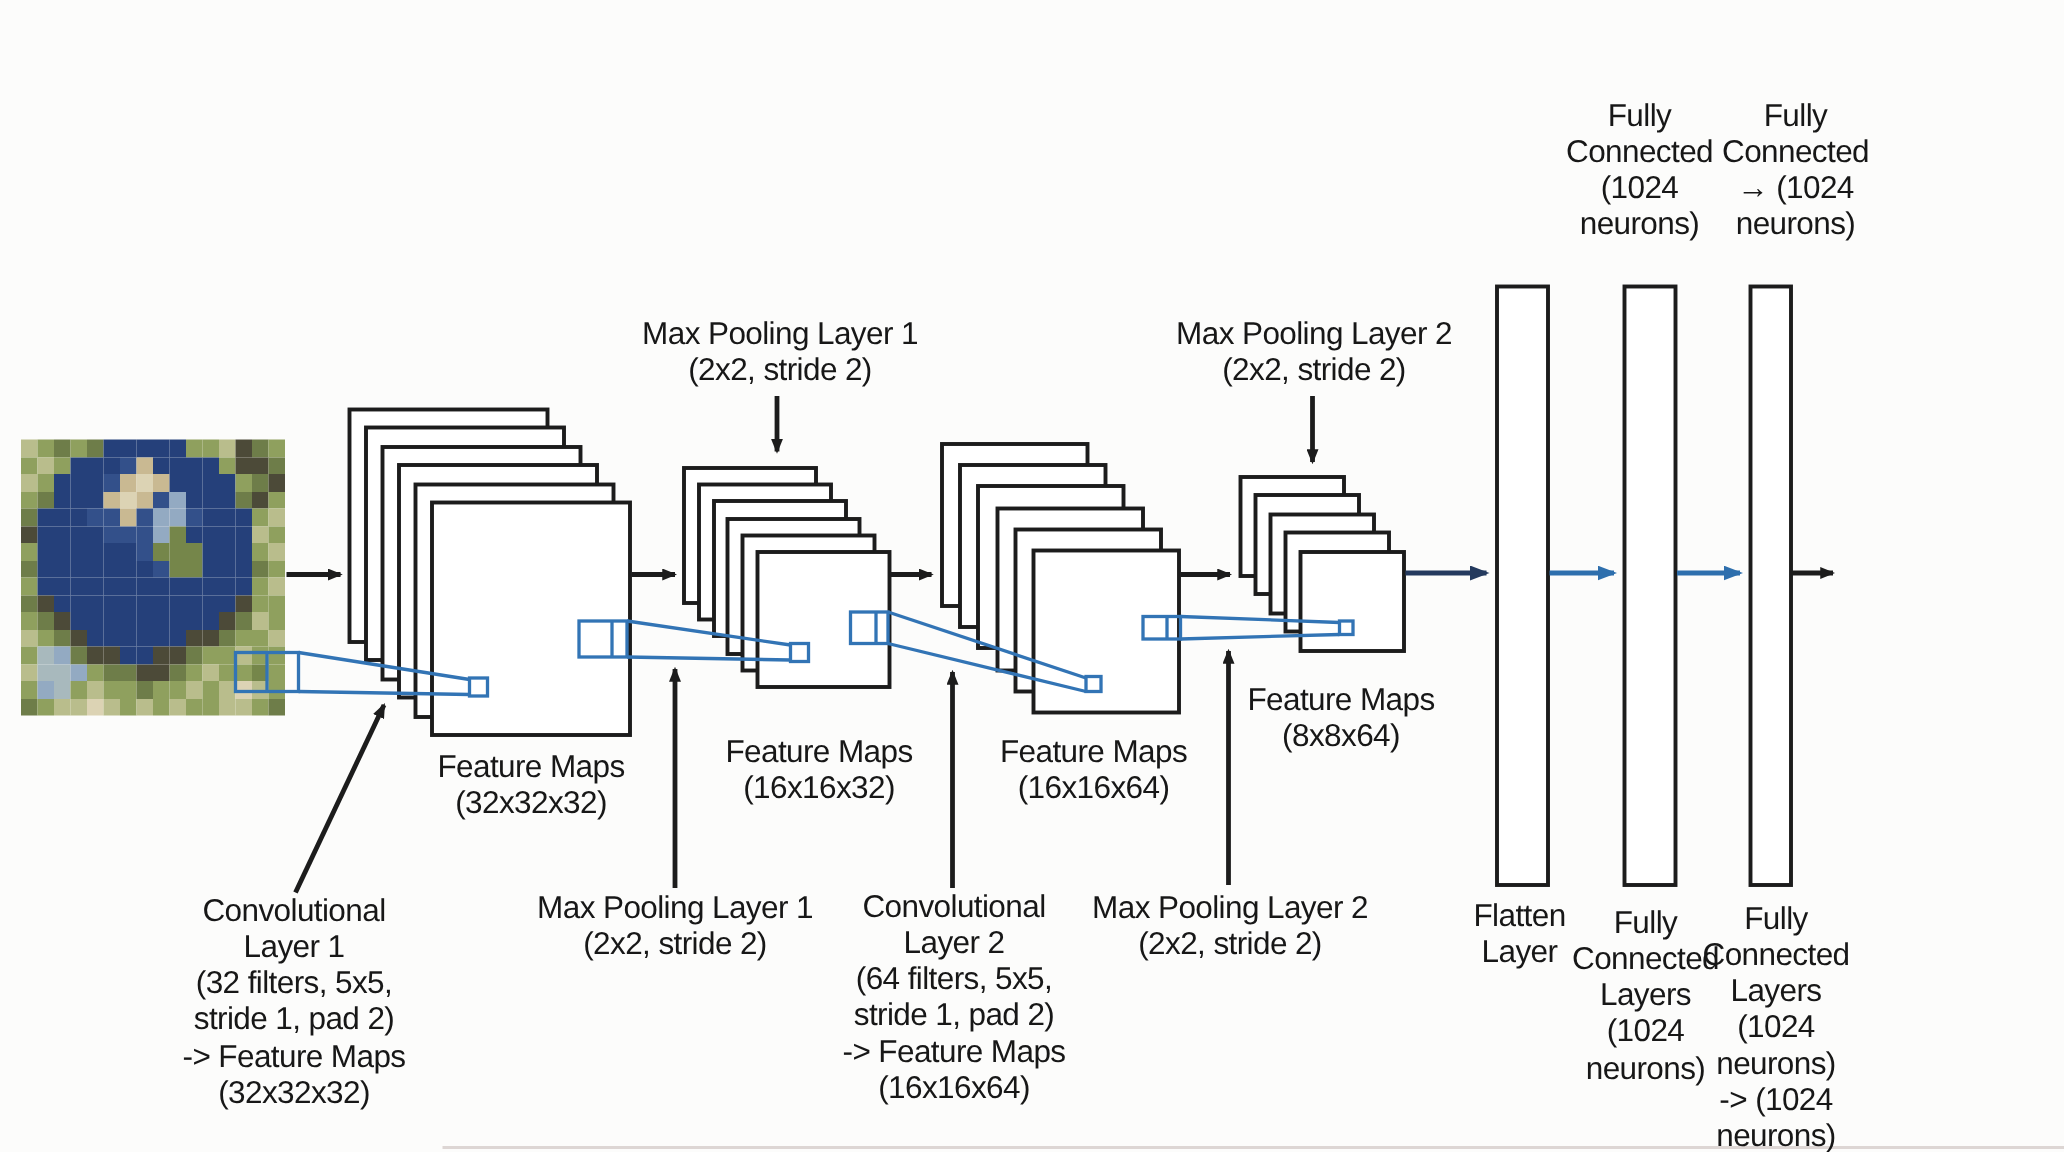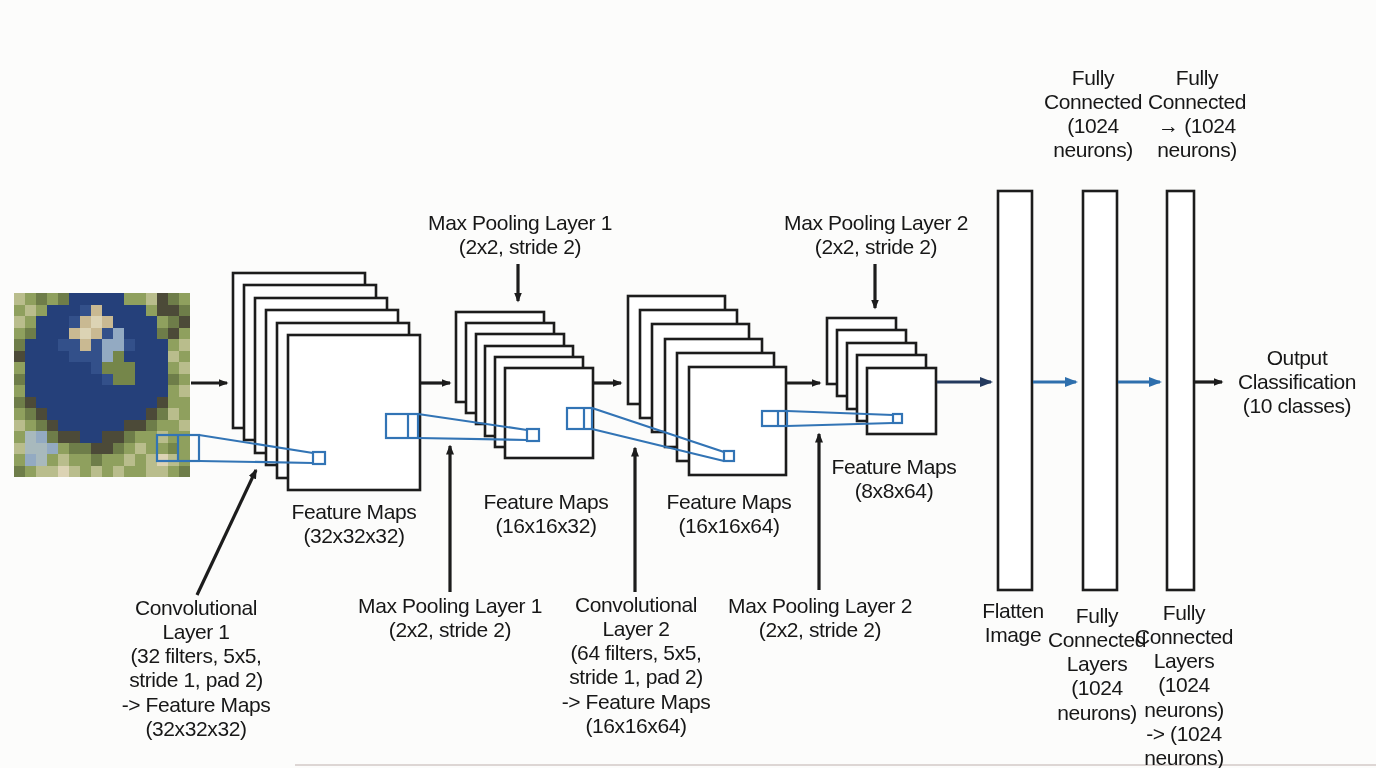--- a/index.html
+++ b/index.html
@@ -422,38 +422,35 @@
 (2x2, stride 2)</div>
   <div class="lbl" style="left:636px;top:593px;">Convolutional
 Layer 2
 (64 filters, 5x5,
 stride 1, pad 2)
 -&gt; Feature Maps
 (16x16x64)</div>
   <div class="lbl" style="left:820px;top:594px;">Max Pooling Layer 2
 (2x2, stride 2)</div>
   <div class="lbl" style="left:1013px;top:599px;">Flatten
-Image</div>
+Layer</div>
   <div class="lbl" style="left:1097px;top:604px;">Fully
 Connected
 Layers
 (1024
 neurons)</div>
   <div class="lbl" style="left:1184px;top:601px;">Fully
 Connected
 Layers
 (1024
 neurons)
 -&gt; (1024
 neurons)</div>
   <div class="lbl" style="left:1093px;top:66px;">Fully
 Connected
 (1024
 neurons)</div>
   <div class="lbl" style="left:1197px;top:66px;">Fully
 Connected
 → (1024
 neurons)</div>
-  <div class="lbl" style="left:1297px;top:346px;">Output
-Classification
-(10 classes)</div>
 
 </div>
 
 </body></html>

